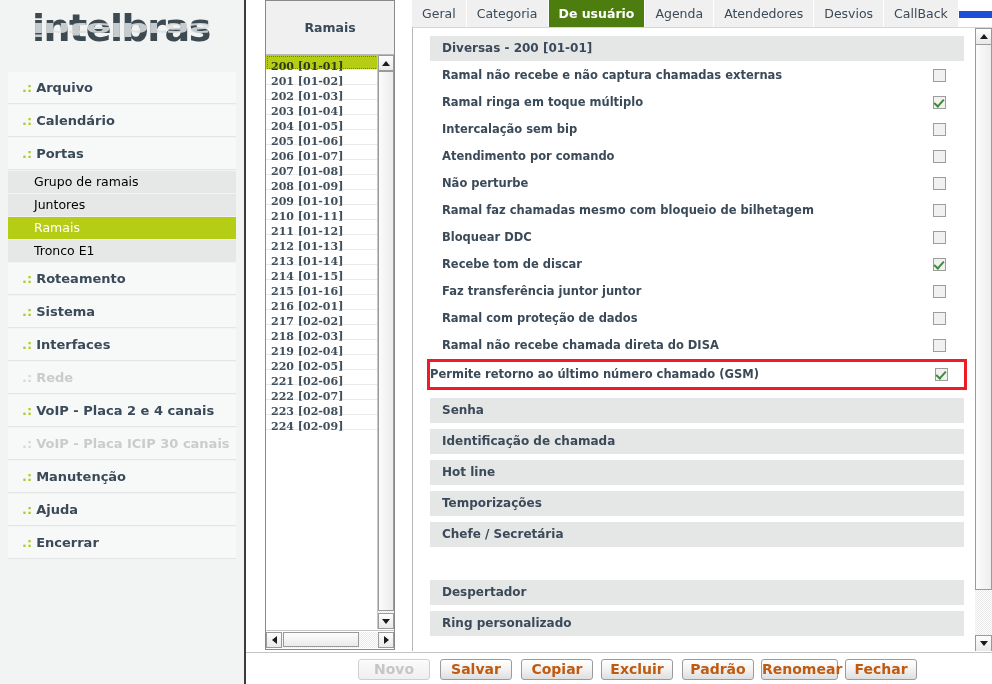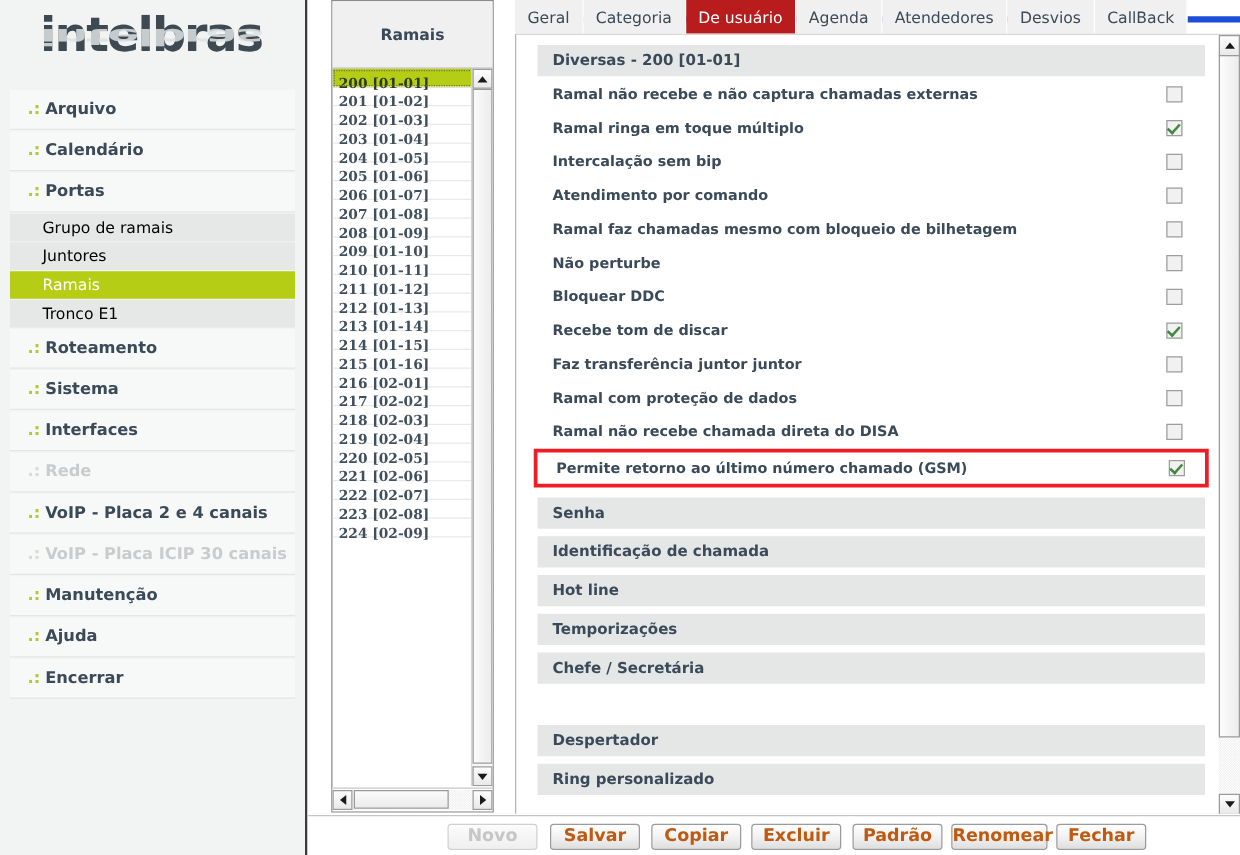--- a/index.html
+++ b/index.html
@@ -222,41 +222,41 @@
   .sb-arrow.h.right { right: 0; }
 
   
   #tabbar {
     position: absolute;
     left: 412px;
     top: 0;
     width: 580px;
     height: 18px;
     background: #ffffff;
-    border-bottom: 5px solid #1d4ed8;
+    border-bottom: 7px solid #1d4ed8;
     box-sizing: border-box;
   }
   .tab {
     position: relative;
     float: left;
     height: 27px;
     line-height: 27px;
     padding: 0 10px;
     font-size: 12.5px;
     font-weight: normal;
     color: #3a4a58;
     background: #f0f0f0;
     border-right: 1px solid #ffffff;
     box-sizing: border-box;
     white-space: nowrap;
   }
   .tab.active {
-    background: #b91c1c;
+    background: #4d7c0f;
     color: #ffffff;
-    font-weight: normal;
+    font-weight: bold;
   }
 
   #content-panel {
     position: absolute;
     left: 412px;
     top: 27px;
     width: 580px;
     height: 624px;
     background: #ffffff;
     border-left: 1px solid #b5b5b5;
@@ -312,21 +312,21 @@
     border-width: 0 2px 2px 0;
     transform: rotate(42deg);
   }
   .opt-row.highlighted {
     border: 3px solid #ee1c24;
     height: 31px;
     line-height: 25px;
     margin-top: 0px;
     margin-left: 14px;
     margin-right: 9px;
-    padding-left: 15px;
+    padding-left: 0;
   }
   .opt-row.highlighted .cb { top: 6px; right: 16px; }
   .gap-8 { height: 8px; }
 
   
   #content-vscroll {
     position: absolute;
     right: 0; top: 0;
     width: 17px;
     height: 624px;
@@ -501,22 +501,22 @@
 
 <div id="content-panel">
   <div id="content-inner">
     <div class="gap-8"></div>
     <div class="sect-header">Diversas - 200 [01-01]</div>
     <div id="options-container">
         <div class="opt-row"><span>Ramal não recebe e não captura chamadas externas</span><span class="cb"></span></div>
         <div class="opt-row"><span>Ramal ringa em toque múltiplo</span><span class="cb checked"></span></div>
         <div class="opt-row"><span>Intercalação sem bip</span><span class="cb"></span></div>
         <div class="opt-row"><span>Atendimento por comando</span><span class="cb"></span></div>
+        <div class="opt-row"><span>Não perturbe</span><span class="cb"></span></div>
         <div class="opt-row"><span>Ramal faz chamadas mesmo com bloqueio de bilhetagem</span><span class="cb"></span></div>
-        <div class="opt-row"><span>Não perturbe</span><span class="cb"></span></div>
         <div class="opt-row"><span>Bloquear DDC</span><span class="cb"></span></div>
         <div class="opt-row"><span>Recebe tom de discar</span><span class="cb checked"></span></div>
         <div class="opt-row"><span>Faz transferência juntor juntor</span><span class="cb"></span></div>
         <div class="opt-row"><span>Ramal com proteção de dados</span><span class="cb"></span></div>
         <div class="opt-row"><span>Ramal não recebe chamada direta do DISA</span><span class="cb"></span></div>
         <div class="opt-row highlighted"><span>Permite retorno ao último número chamado (GSM)</span><span class="cb checked"></span></div>
       </div>
     <div id="collapsed-container">
         <div class="gap-8"></div>
         <div class="sect-header" style="margin-bottom: 6px;">Senha</div>

